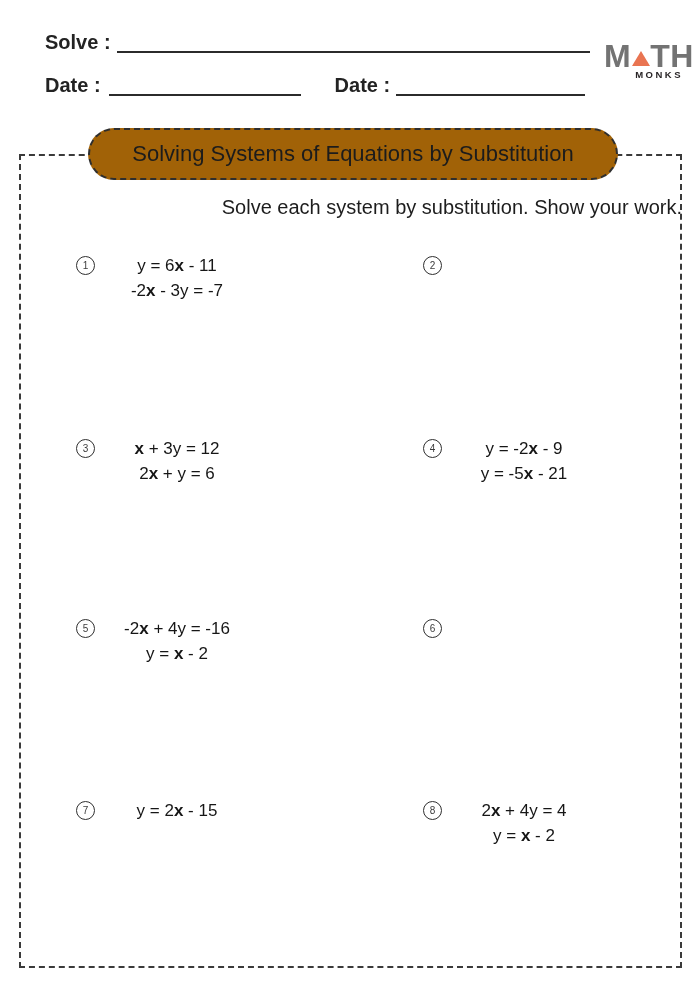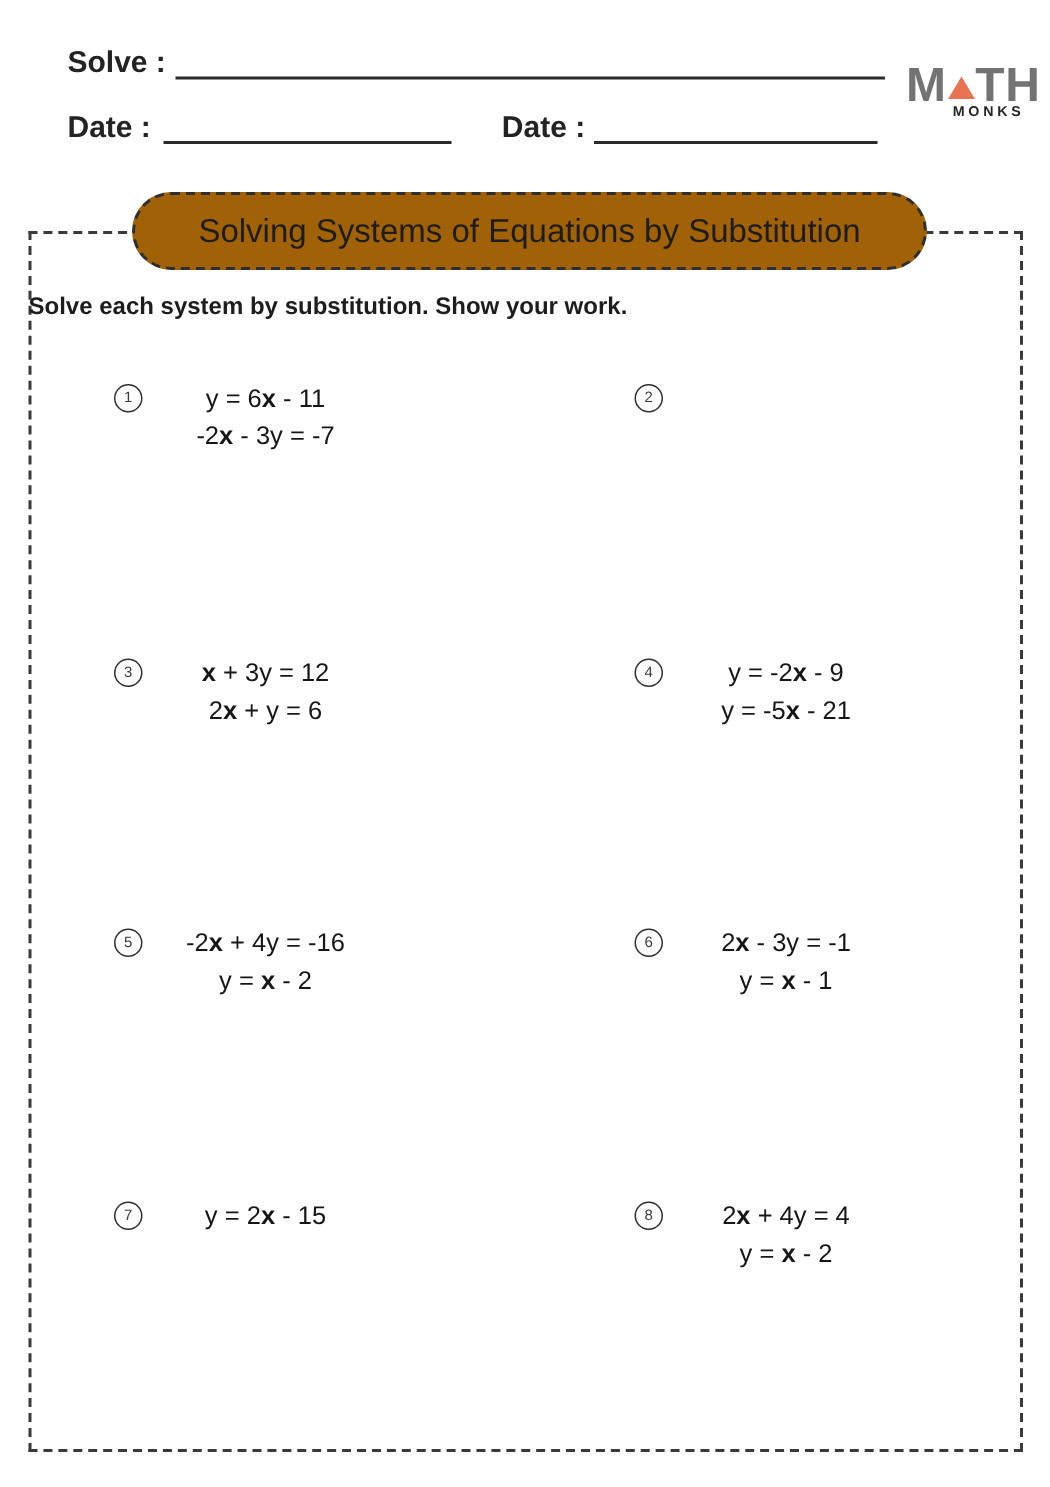--- a/index.html
+++ b/index.html
@@ -23,21 +23,21 @@
   .logo-tri{display:inline-block;width:0;height:0;border-left:9px solid transparent;border-right:9px solid transparent;border-bottom:15px solid #E97451;margin:0 0 1px 1px;}
   .logo-monks{font-size:9.5px;font-weight:700;letter-spacing:2.5px;color:#282426;text-align:right;margin-top:1px;padding-right:1px;}
   
   .frame{position:absolute;left:19px;top:154px;width:663px;height:814px;border:2px dashed #3a3a3a;box-sizing:border-box;}
   .title-pill{
     position:absolute;left:88px;top:128px;width:530px;height:52px;box-sizing:border-box;
     background:#a16207;border:2px dashed #2e2e2e;border-radius:26px;z-index:2;
     display:flex;align-items:center;justify-content:center;
   }
   .title-text{font-size:22px;font-weight:500;color:#1c1c1c;white-space:nowrap;}
-  .instruction{position:absolute;left:19px;top:196px;width:663px;text-align:left;font-size:16px;font-weight:700;color:#1d1d1d;}
+  .instruction{position:absolute;left:19px;top:196px;width:663px;text-align:right;font-size:20px;font-weight:400;color:#1d1d1d;}
   
   .problem{position:absolute;display:flex;align-items:flex-start;}
   .pnum{
     width:19px;height:19px;border:1.5px solid #2f2f2f;border-radius:50%;box-sizing:border-box;
     display:flex;align-items:center;justify-content:center;
     font-size:10px;color:#3c3c3c;margin-top:3px;flex:0 0 auto;
   }
   .eqs{margin-left:12px;width:140px;text-align:center;}
   .eq-line{font-size:17px;line-height:25px;color:#161616;white-space:nowrap;font-weight:500;}
   .eq-line b{font-weight:800;}
@@ -99,24 +99,20 @@
   </div>
   <div class="problem col-l row-3">
     <span class="pnum">5</span>
     <div class="eqs">
       <div class="eq-line">-2<b>x</b> + 4y = -16</div>
       <div class="eq-line">y = <b>x</b> - 2</div>
     </div>
   </div>
   <div class="problem col-r row-3">
     <span class="pnum">6</span>
-    <div class="eqs">
-      <div class="eq-line">2<b>x</b> - 3y = -1</div>
-      <div class="eq-line">y = <b>x</b> - 1</div>
-    </div>
   </div>
   <div class="problem col-l row-4">
     <span class="pnum">7</span>
     <div class="eqs">
       <div class="eq-line">y = 2<b>x</b> - 15</div>
     </div>
   </div>
   <div class="problem col-r row-4">
     <span class="pnum">8</span>
     <div class="eqs">

